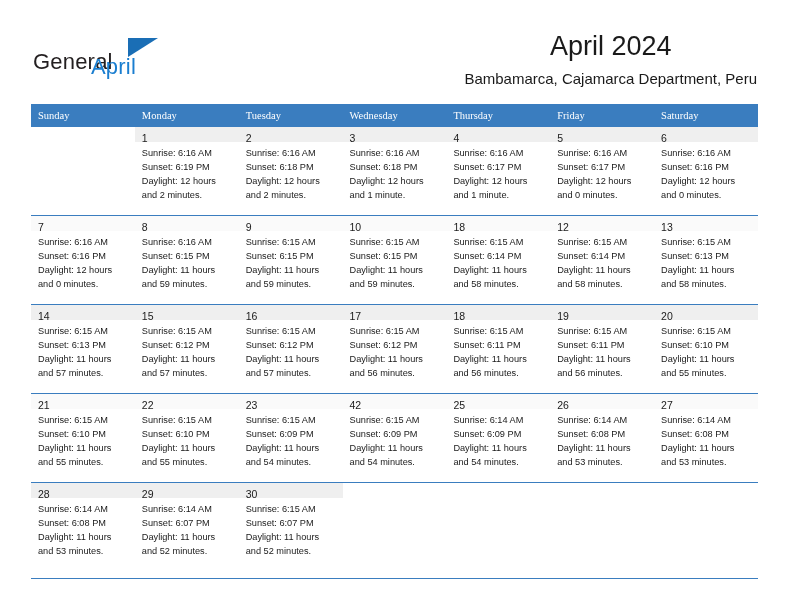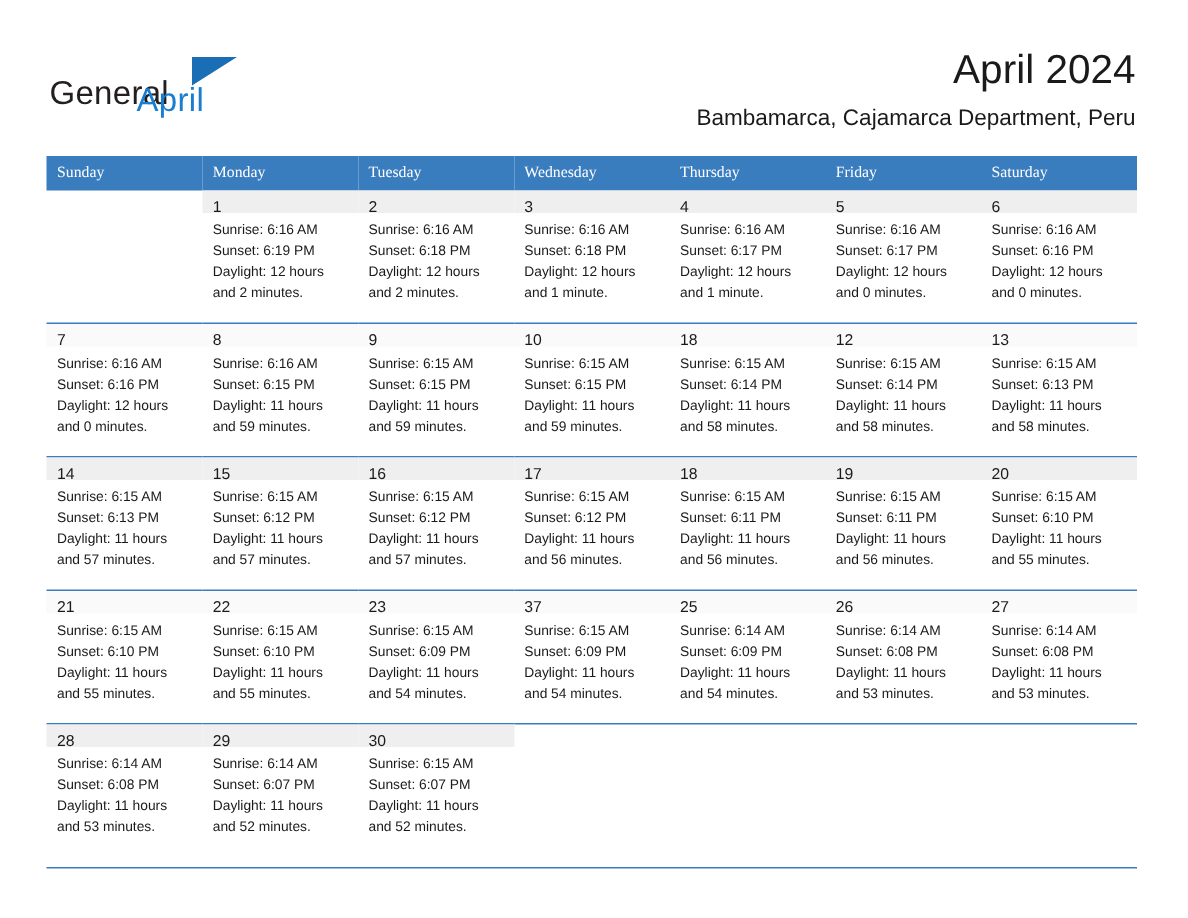--- a/index.html
+++ b/index.html
@@ -60,21 +60,21 @@
     top: 21px;
     font-size: 22px;
     letter-spacing: 0.2px;
     color: #1a7ed0;
     font-family: "Liberation Sans", sans-serif;
   }
   .title-block {
     position: absolute;
     right: 35px;
     top: 30px;
-    text-align: right;
+    text-align: center;
   }
   .cal-title {
     font-size: 27px;
     color: #1a1a1a;
     line-height: 32px;
     white-space: nowrap;
   }
   .cal-subtitle {
     font-size: 15px;
     color: #1a1a1a;
@@ -450,21 +450,21 @@
               <div class="daybody">
                 <div class="dayline">Sunrise: 6:15 AM</div>
                 <div class="dayline">Sunset: 6:09 PM</div>
                 <div class="dayline">Daylight: 11 hours</div>
                 <div class="dayline">and 54 minutes.</div>
               </div>
             </div>
           </td>
           <td>
             <div class="daycell even-week">
-              <div class="daynum-bar"><span class="daynum">37</span></div>
+              <div class="daynum-bar"><span class="daynum">42</span></div>
               <div class="daybody">
                 <div class="dayline">Sunrise: 6:15 AM</div>
                 <div class="dayline">Sunset: 6:09 PM</div>
                 <div class="dayline">Daylight: 11 hours</div>
                 <div class="dayline">and 54 minutes.</div>
               </div>
             </div>
           </td>
           <td>
             <div class="daycell even-week">

